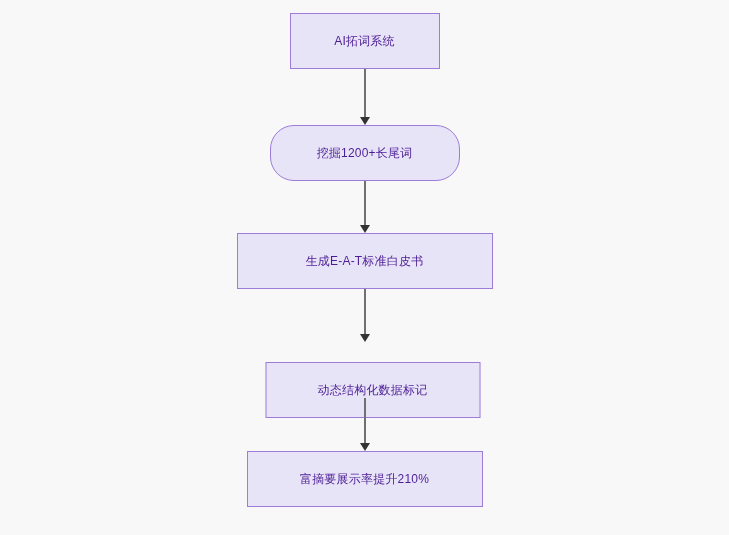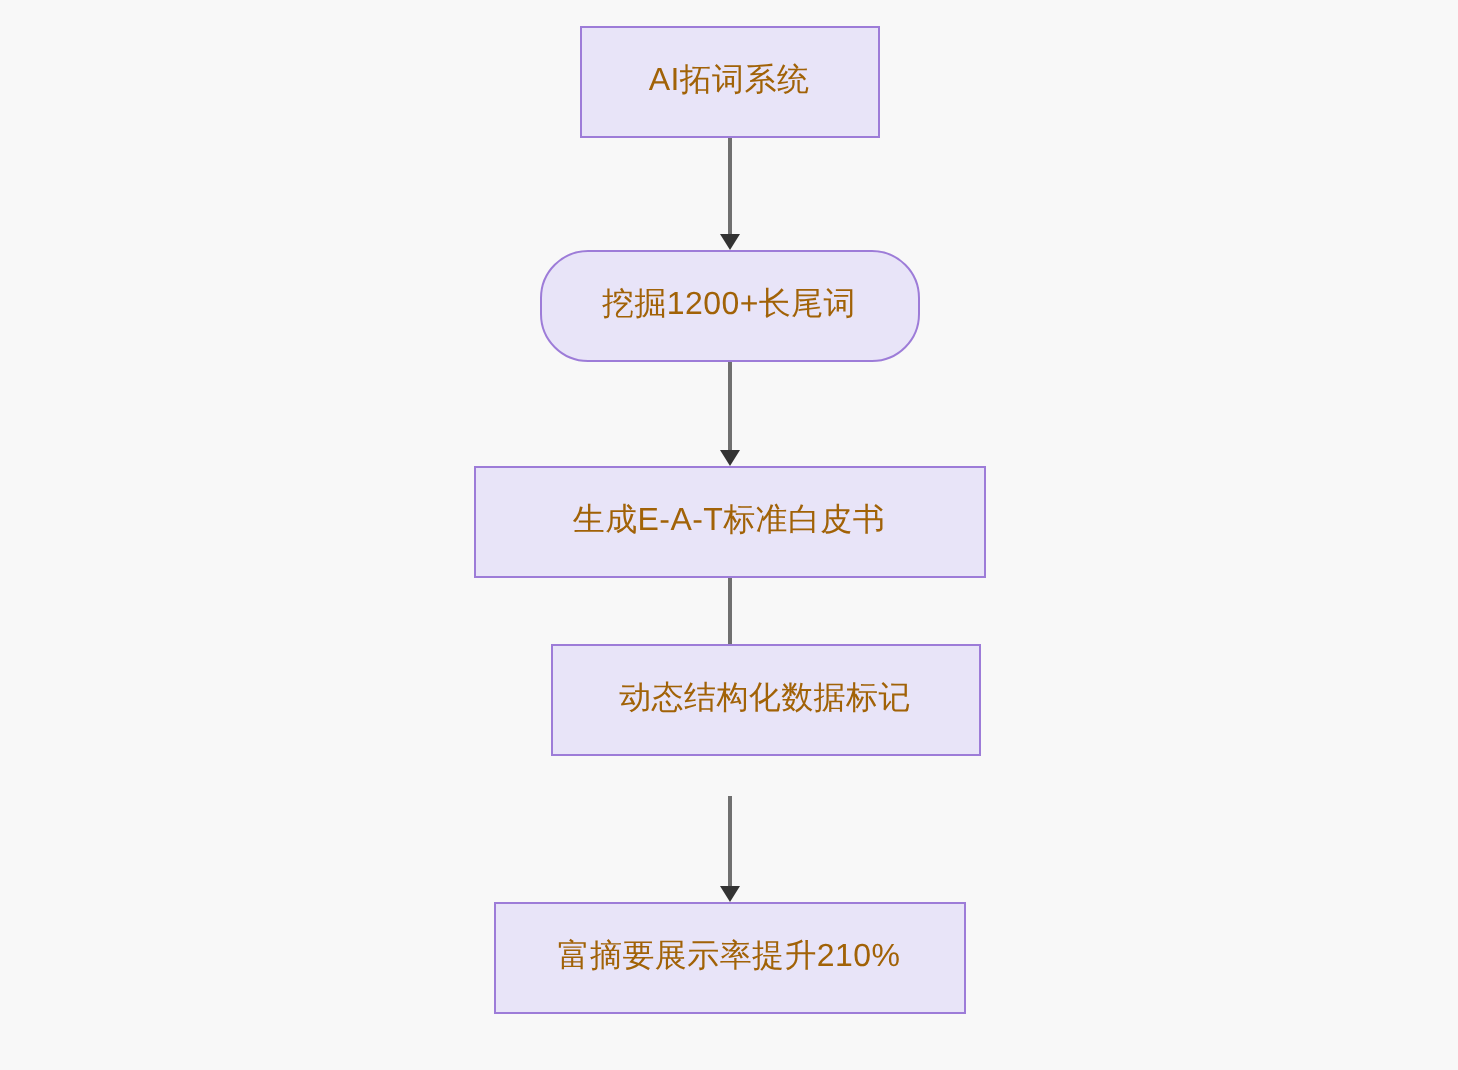--- a/index.html
+++ b/index.html
@@ -30,32 +30,32 @@
     border: 1px solid #9d7cd8;
     display: flex;
     align-items: center;
     justify-content: center;
     height: 56px;
     left: 50%;
     transform: translateX(-50%);
   }
 
   .node-label {
-    font-size: 16px;
+    font-size: 12px;
     line-height: 1.2;
-    color: #a16207;
+    color: #4c1d95;
     white-space: nowrap;
     letter-spacing: 0.2px;
   }
 
   
   .node-1 { width: 150px; top: 13px;  margin-left: 0px; }
   .node-2 { width: 190px; top: 125px; margin-left: 0px; border-radius: 24px; }
   .node-3 { width: 256px; top: 233px; margin-left: 0px; }
-  .node-4 { width: 215px; top: 322px; margin-left: 18px; }
+  .node-4 { width: 215px; top: 362px; margin-left: 8px; }
   .node-5 { width: 236px; top: 451px; margin-left: 0px; text-align: right; }
 
   
   .edge {
     position: absolute;
     left: 50%;
     transform: translateX(-50%);
     width: 2px;
     background: #707070;
   }

